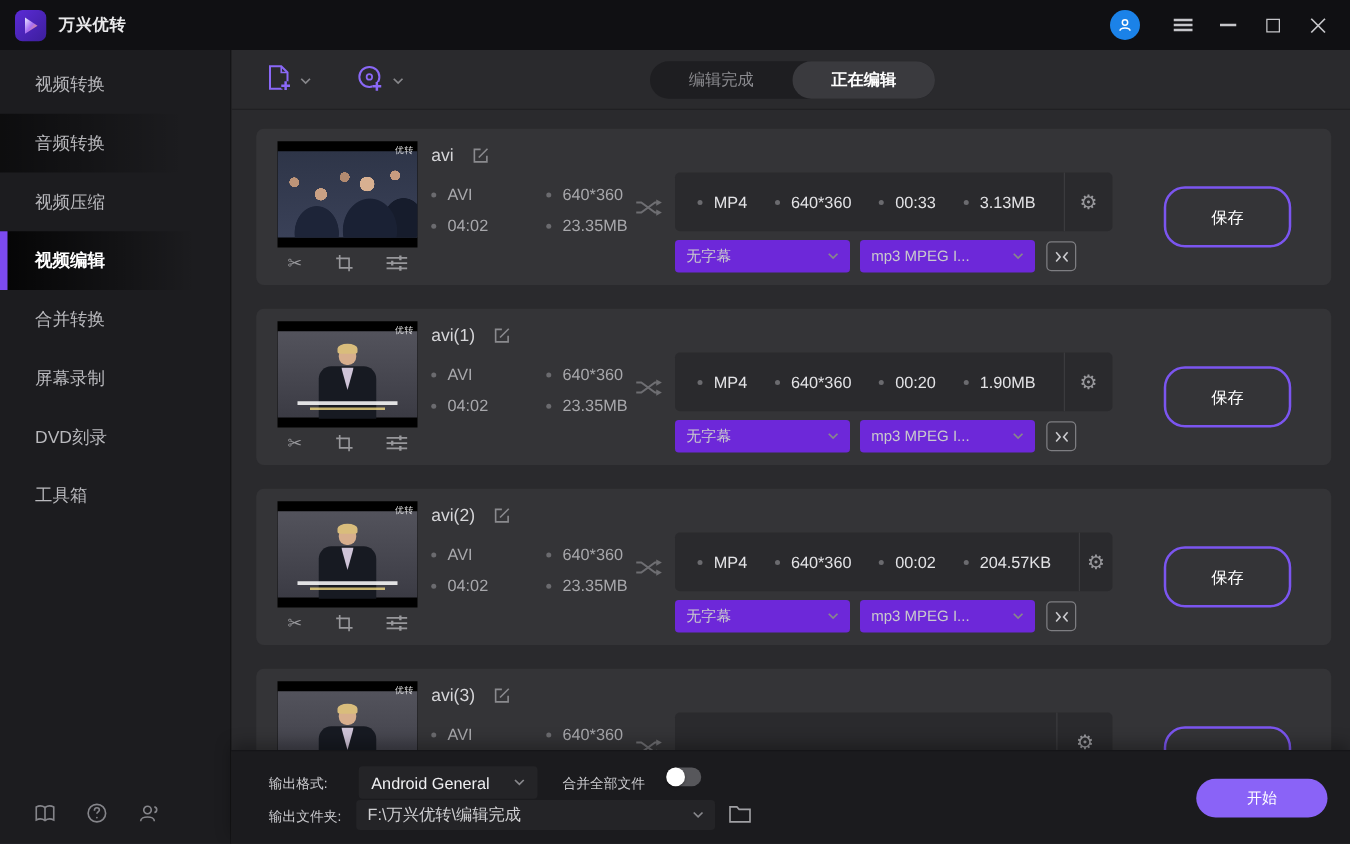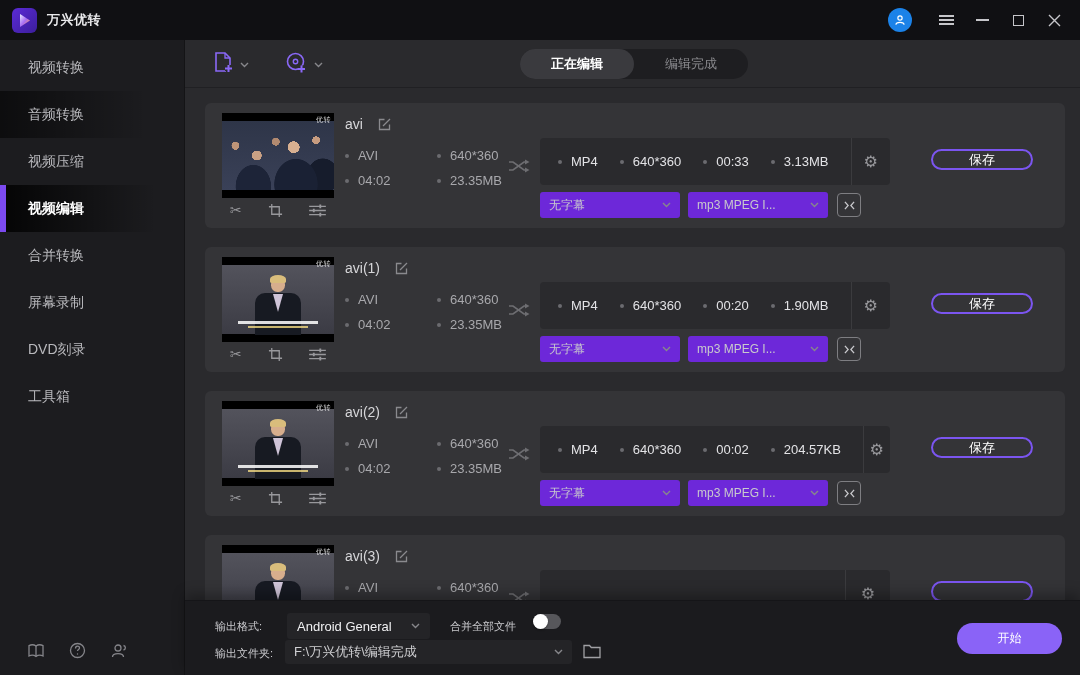--- a/index.html
+++ b/index.html
@@ -83,21 +83,21 @@
   .out-item { color:#e3e3e6; font-size:13px; margin-right:22px; white-space:nowrap; }
   .out-panel .divider { margin-left:auto; width:1px; height:47px; background:#3b3b3e; }
   .gear { width:44px; text-align:center; color:#98989c; font-size:16px; cursor:pointer; }
 
   .dd { position:absolute; height:26px; background:#6d28d9; border-radius:3px; display:flex; align-items:center; justify-content:space-between; padding:0 9px; cursor:pointer; }
   .dd .dd-label { color:#c9c9cd; font-size:12px; white-space:nowrap; overflow:hidden; }
   .dd-sub { left:335px; top:89px; width:140px; }
   .dd-audio { left:483px; top:89px; width:140px; }
   .trim-btn { position:absolute; left:632px; top:90px; width:24px; height:24px; border:1px solid #7e7e82; border-radius:4px; display:flex; align-items:center; justify-content:center; cursor:pointer; }
 
-  .save-btn { position:absolute; left:726px; top:46px; width:102px; height:21px; border:2px solid #7b55f0; border-radius:17px; background:transparent; color:#ffffff; font-size:13px; display:flex; align-items:center; justify-content:center; cursor:pointer; }
+  .save-btn { position:absolute; left:726px; top:46px; width:102px; height:49px; border:2px solid #7b55f0; border-radius:17px; background:transparent; color:#ffffff; font-size:13px; display:flex; align-items:center; justify-content:center; cursor:pointer; }
 
   
   .footer { height:75px; background:#1b1b1e; border-top:1px solid #151518; position:relative; box-shadow:0 -6px 12px rgba(0,0,0,.3); flex:0 0 auto; }
   .f-label { position:absolute; color:#c9c9cd; font-size:11px; }
   .f-dd { position:absolute; left:102px; top:12px; width:143px; height:26px; background:#242427; border-radius:3px; display:flex; align-items:center; justify-content:space-between; padding:0 10px; cursor:pointer; }
   .f-dd .dd-label { color:#f0f0f2; font-size:13px; }
   .toggle { position:absolute; left:348px; top:13px; width:28px; height:15px; background:#57575b; border-radius:8px; cursor:pointer; }
   .toggle .knob { position:absolute; left:0; top:0; width:15px; height:15px; border-radius:50%; background:#ffffff; box-shadow:0 1px 2px rgba(0,0,0,.4); }
   .f-path { position:absolute; left:100px; top:39px; width:287px; height:24px; background:#242427; border-radius:3px; display:flex; align-items:center; justify-content:space-between; padding:0 9px; cursor:pointer; }
   .f-path .dd-label { color:#d0d0d3; font-size:13px; white-space:nowrap; overflow:hidden; }
@@ -213,22 +213,22 @@
               <path d="M16.5 14.5 v7 M13 18 h7" stroke="#8a68f7" stroke-width="2"></path>
             </svg>
           </span>
           <span>
             <svg width="9" height="6" viewBox="0 0 9 6" fill="none" stroke="#87878b" stroke-width="1.4">
                 <path d="M1 1 L4.5 4.5 L8 1"></path>
               </svg>
           </span>
         </div>
         <div class="tabs">
+          <div class="tab">编辑完成</div>
           <div class="tab active">正在编辑</div>
-          <div class="tab">编辑完成</div>
         </div>
       </div>
 
       <div class="list">
 
         <div class="card">
           <div class="thumb">
             <div class="scene crowd"></div>
             <div class="watermark">优转</div>
           </div>

